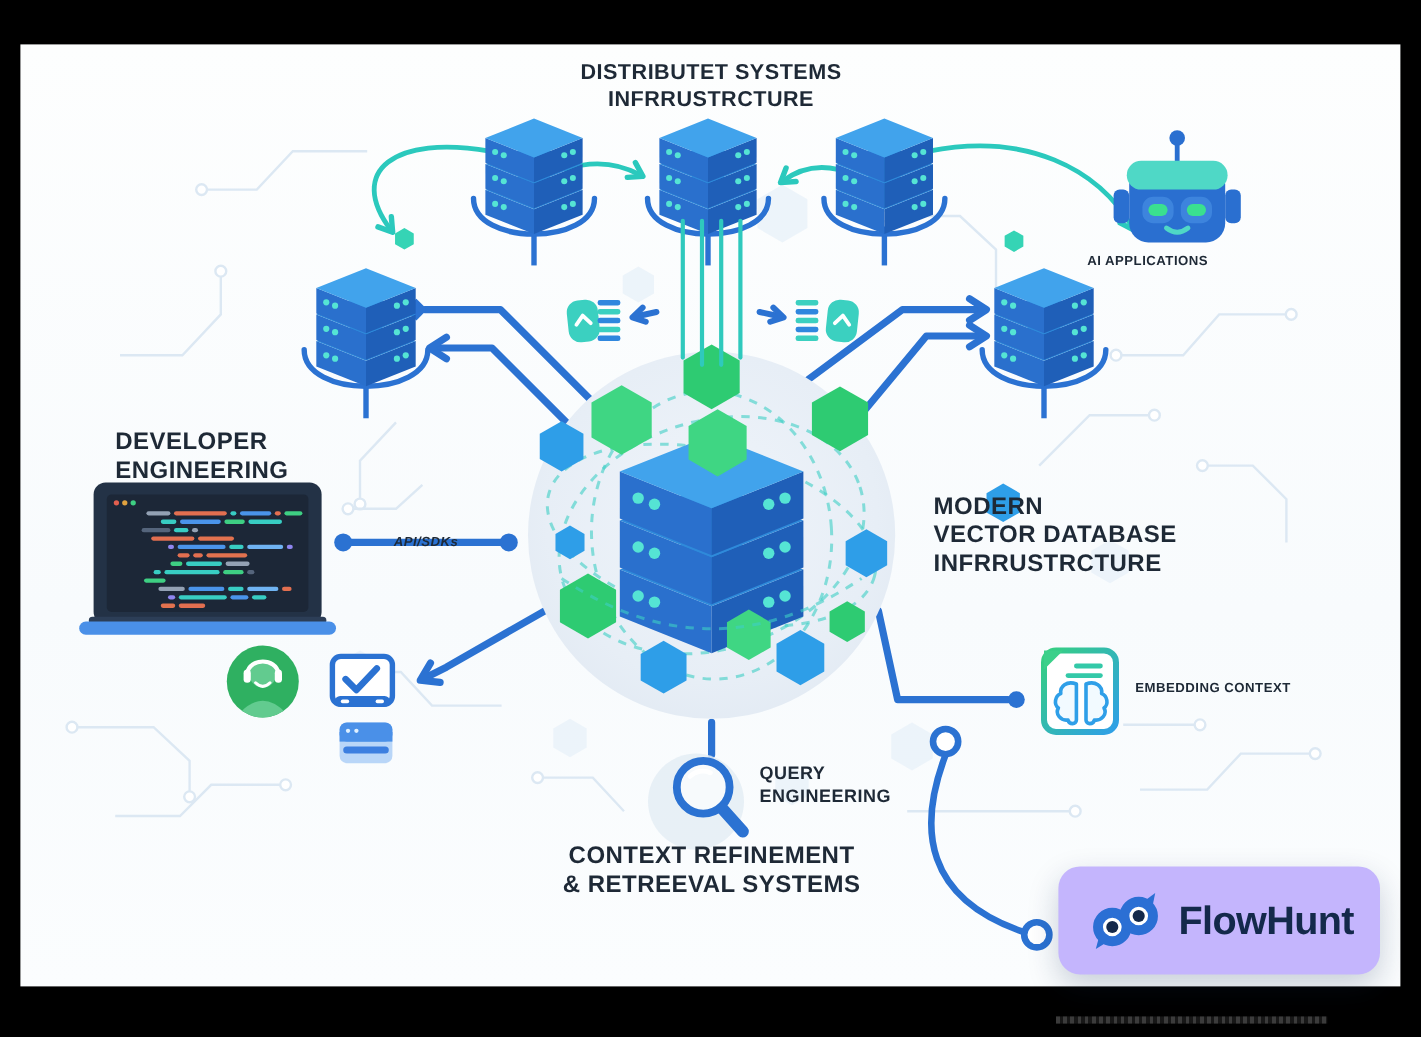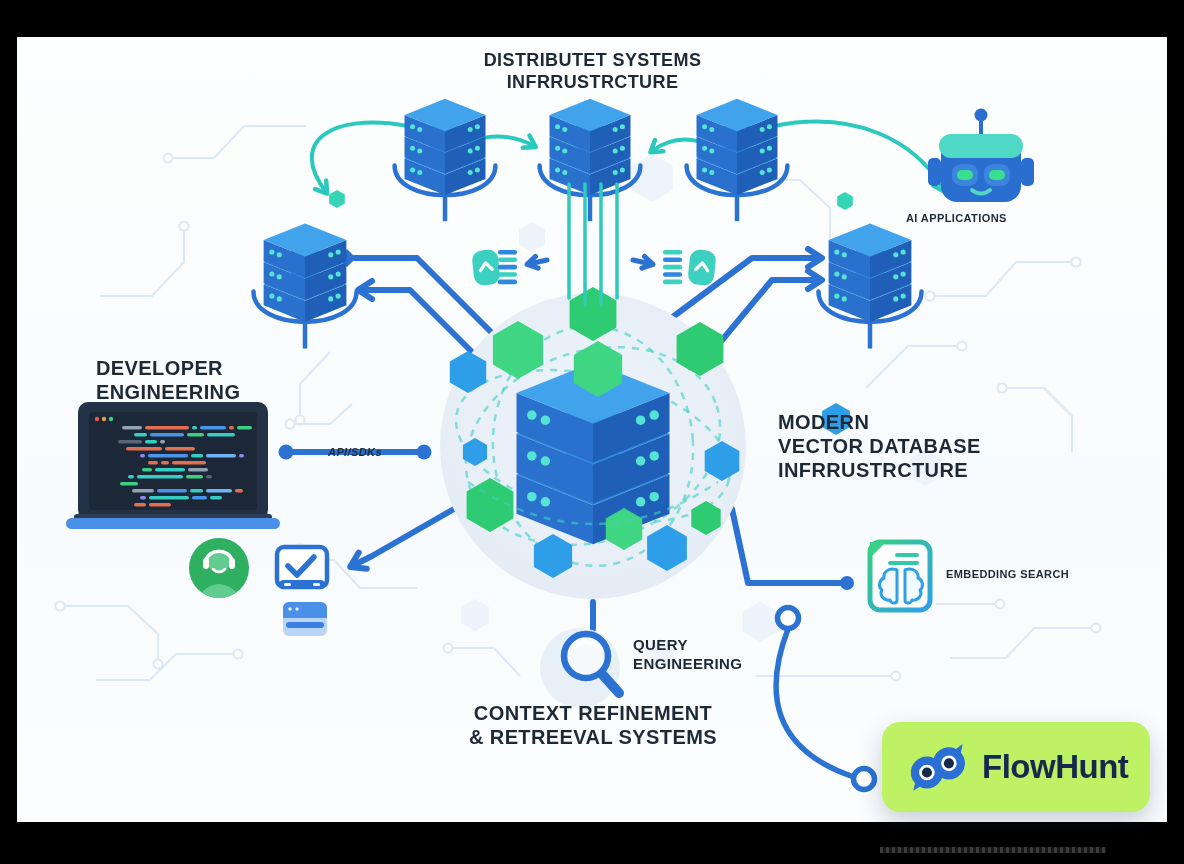--- a/index.html
+++ b/index.html
@@ -9,21 +9,21 @@
   .canvas svg{position:absolute;left:0;top:0;}
   .lbl{position:absolute;z-index:5;font-weight:700;color:#1e2936;letter-spacing:.4px;line-height:1.2;white-space:nowrap;}
   .s18{font-size:18px}.s17{font-size:20px}.s15{font-size:11px}.s14{font-size:15px}
   .ctr{text-align:center}
   .bl{stroke:#2b72d2;stroke-width:6;fill:none;stroke-linecap:round;stroke-linejoin:round}
   .bl5{stroke:#2b72d2;stroke-width:5.5;fill:none;stroke-linecap:round}
   .tl4{stroke:#2bc9bd;stroke-width:4;fill:none;stroke-linecap:round}
   .vt{stroke:#2fc9bd;stroke-width:3.5;stroke-linecap:round}
   .ring{fill:#fff;stroke:#2b72d2;stroke-width:5.5}
   .orb{fill:none;stroke:#3ecfc4;stroke-width:2.5;stroke-dasharray:7 7;opacity:.6}
-  .brand-card{position:absolute;left:882px;top:722px;width:268px;height:90px;background:#bef264;border-radius:18px;
+  .brand-card{position:absolute;left:882px;top:722px;width:268px;height:90px;background:#c4b5fd;border-radius:18px;
     box-shadow:0 10px 26px rgba(20,40,80,.22);z-index:6;display:flex;align-items:center;padding-left:22px;box-sizing:border-box;gap:12px;}
   .brand-text{font-size:33px;font-weight:700;color:#14294b;letter-spacing:-.5px;}
   .fineprint{position:absolute;left:880px;top:847px;width:226px;height:6px;z-index:2;opacity:.8;
     background:repeating-linear-gradient(90deg,#4a4a4a 0 3px,#1d1d1d 3px 6px);}
 </style>
 </head>
 <body>
 
 <div class="canvas">
 <svg width="1150" height="785" viewBox="17 37 1150 785">
@@ -455,21 +455,21 @@
 <div class="lbl s17" style="left:96px;top:356px;">
   <span>DEVELOPER</span><br>
   <span>ENGINEERING</span>
 </div>
 <div class="lbl s15 ctr" style="left:285px;top:446px;width:140px;font-style:italic;">API/SDKs</div>
 <div class="lbl s17" style="left:778px;top:410px;">
   <span>MODERN</span><br>
   <span>VECTOR DATABASE</span><br>
   <span>INFRRUSTRCTURE</span>
 </div>
-<div class="lbl s15" style="left:946px;top:568px;">EMBEDDING SEARCH</div>
+<div class="lbl s15" style="left:946px;top:568px;">EMBEDDING CONTEXT</div>
 <div class="lbl s14" style="left:633px;top:636px;line-height:1.25;">
   <span>QUERY</span><br>
   <span>ENGINEERING</span>
 </div>
 <div class="lbl s17 ctr" style="left:440px;top:701px;width:306px;">
   <span>CONTEXT REFINEMENT</span><br>
   <span>&amp; RETREEVAL SYSTEMS</span>
 </div>
 
 <div class="brand-card">

